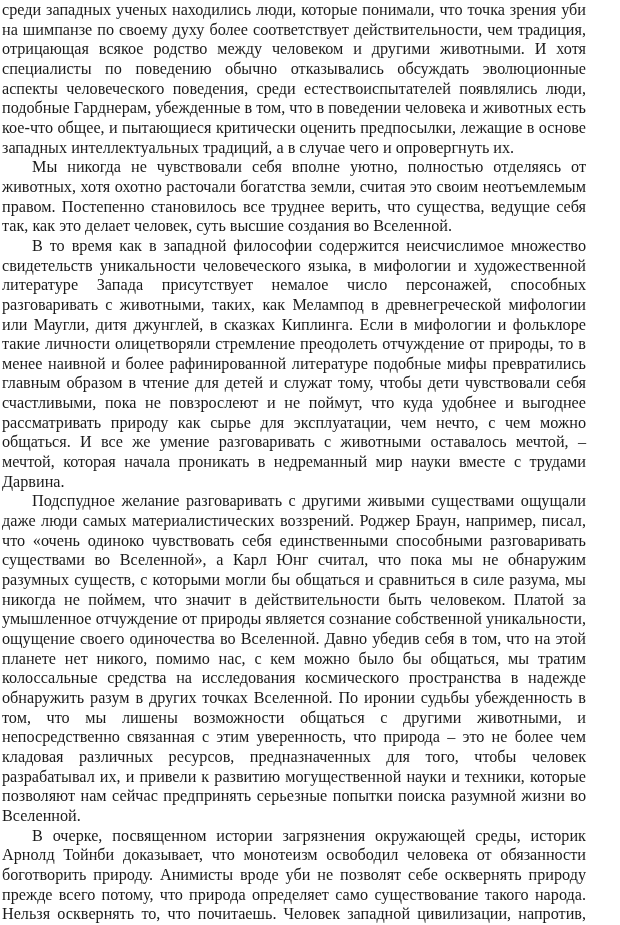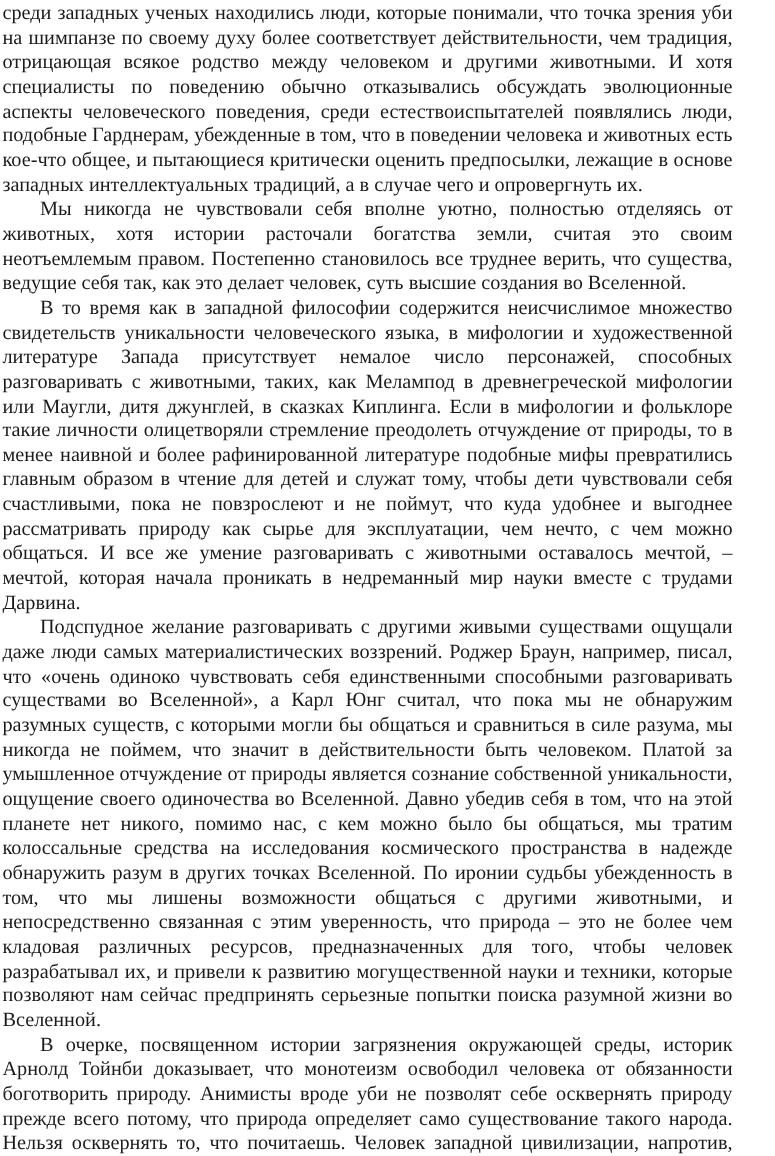--- a/index.html
+++ b/index.html
@@ -29,18 +29,18 @@
   }
   .page p.no-indent {
     text-indent: 0;
   }
 </style>
 </head>
 <body>
 
 <div class="page">
   <p class="no-indent">среди западных ученых находились люди, которые понимали, что точка зрения уби на шимпанзе по своему духу более соответствует действительности, чем традиция, отрицающая всякое родство между человеком и другими животными. И хотя специалисты по поведению обычно отказывались обсуждать эволюционные аспекты человеческого поведения, среди естествоиспытателей появлялись люди, подобные Гарднерам, убежденные в том, что в поведении человека и животных есть кое-что общее, и пытающиеся критически оценить предпосылки, лежащие в основе западных интеллектуальных традиций, а в случае чего и опровергнуть их.</p>
-  <p class="indent">Мы никогда не чувствовали себя вполне уютно, полностью отделяясь от животных, хотя истории расточали богатства земли, считая это своим неотъемлемым правом. Постепенно становилось все труднее верить, что существа, ведущие себя так, как это делает человек, суть высшие создания во Вселенной.</p>
+  <p class="indent">Мы никогда не чувствовали себя вполне уютно, полностью отделяясь от животных, хотя охотно расточали богатства земли, считая это своим неотъемлемым правом. Постепенно становилось все труднее верить, что существа, ведущие себя так, как это делает человек, суть высшие создания во Вселенной.</p>
   <p class="indent">В то время как в западной философии содержится неисчислимое множество свидетельств уникальности человеческого языка, в мифологии и художественной литературе Запада присутствует немалое число персонажей, способных разговаривать с животными, таких, как Мелампод в древнегреческой мифологии или Маугли, дитя джунглей, в сказках Киплинга. Если в мифологии и фольклоре такие личности олицетворяли стремление преодолеть отчуждение от природы, то в менее наивной и более рафинированной литературе подобные мифы превратились главным образом в чтение для детей и служат тому, чтобы дети чувствовали себя счастливыми, пока не повзрослеют и не поймут, что куда удобнее и выгоднее рассматривать природу как сырье для эксплуатации, чем нечто, с чем можно общаться. И все же умение разговаривать с животными оставалось мечтой, – мечтой, которая начала проникать в недреманный мир науки вместе с трудами Дарвина.</p>
   <p class="indent">Подспудное желание разговаривать с другими живыми существами ощущали даже люди самых материалистических воззрений. Роджер Браун, например, писал, что «очень одиноко чувствовать себя единственными способными разговаривать существами во Вселенной», а Карл Юнг считал, что пока мы не обнаружим разумных существ, с которыми могли бы общаться и сравниться в силе разума, мы никогда не поймем, что значит в действительности быть человеком. Платой за умышленное отчуждение от природы является сознание собственной уникальности, ощущение своего одиночества во Вселенной. Давно убедив себя в том, что на этой планете нет никого, помимо нас, с кем можно было бы общаться, мы тратим колоссальные средства на исследования космического пространства в надежде обнаружить разум в других точках Вселенной. По иронии судьбы убежденность в том, что мы лишены возможности общаться с другими животными, и непосредственно связанная с этим уверенность, что природа – это не более чем кладовая различных ресурсов, предназначенных для того, чтобы человек разрабатывал их, и привели к развитию могущественной науки и техники, которые позволяют нам сейчас предпринять серьезные попытки поиска разумной жизни во Вселенной.</p>
   <p class="indent">В очерке, посвященном истории загрязнения окружающей среды, историк Арнолд Тойнби доказывает, что монотеизм освободил человека от обязанности боготворить природу. Анимисты вроде уби не позволят себе осквернять природу прежде всего потому, что природа определяет само существование такого народа. Нельзя осквернять то, что почитаешь. Человек западной цивилизации, напротив, «обладал неограниченной свободой в обращении с природой, поскольку воспринимал ее в терминах монотеизма как „сырье“, лишенное какого бы то ни было священного смысла». Если ту же мысль продолжить, то становится ясно, что монотеизм, о котором говорит Тойнби, в свою очередь является производным изолированности человека внутри всего прочего мира. А эта изолированность – не что иное, как побочный продукт перемещаемости, результат конфликта в человеческом мышлении между суррогатным миром нашего рассудка и реальным миром, в котором мы живем.</p>
 
 </div>
 
 </body></html>

